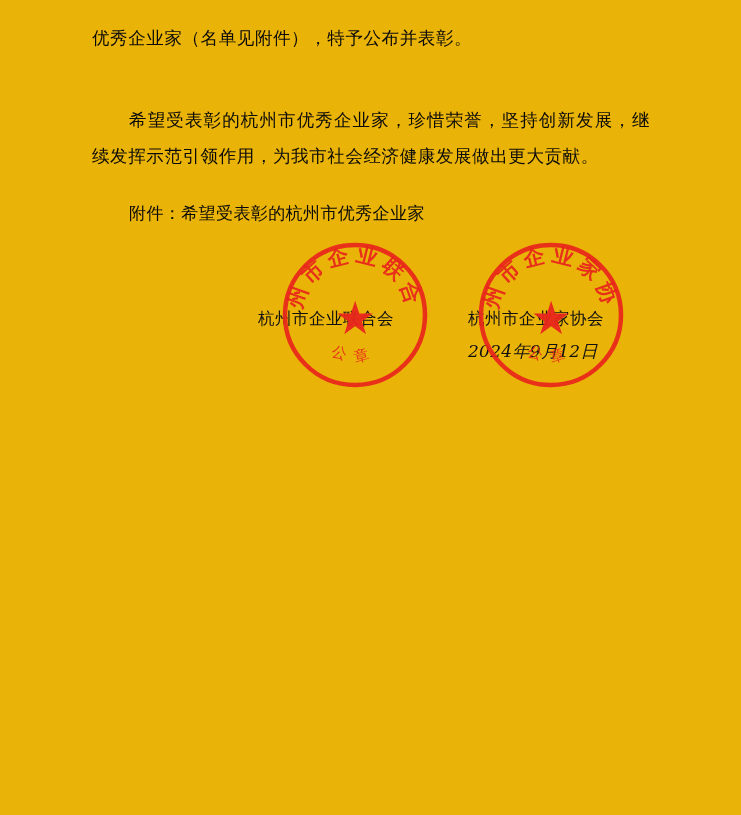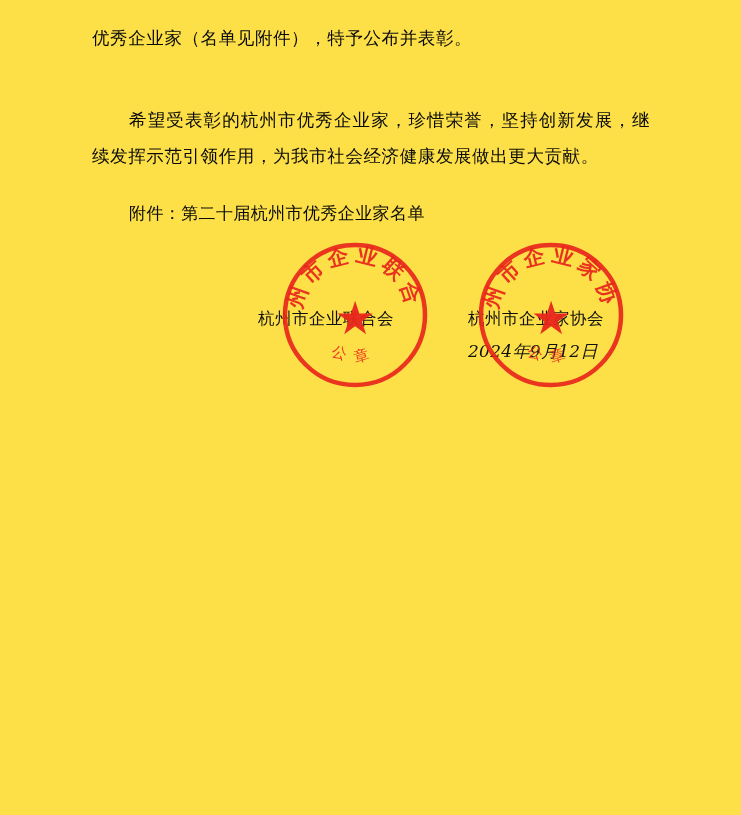--- a/index.html
+++ b/index.html
@@ -15,21 +15,21 @@
     color: #000000;
     overflow: hidden;
   }
 
   .page {
     position: absolute;
     left: 0;
     top: 0;
     width: 741px;
     height: 815px;
-    background: #fde047;
+    background: #eab308;
   }
 
   .body-text {
     position: absolute;
     left: 92px;
     top: 20px;
     width: 558px;
   }
 
   .para {
@@ -113,21 +113,21 @@
 </head>
 <body>
 
 <div class="page">
 
   <div class="body-text">
     <p class="para">优秀企业家（名单见附件），特予公布并表彰。</p>
     <p class="para indent">希望受表彰的杭州市优秀企业家，珍惜荣誉，坚持创新发展，继续发挥示范引领作用，为我市社会经济健康发展做出更大贡献。</p>
   </div>
 
-  <div class="attachment-line">附件：第二十届杭州市优秀企业家名单</div>
+  <div class="attachment-line">附件：希望受表彰的杭州市优秀企业家</div>
 
   <div class="signature-block">
 
     <div class="sign-row">
       <span class="sign-name left">杭州市企业联合会</span>
       <span class="sign-name right">杭州市企业家协会</span>
     </div>
 
     <div class="sign-date">2024年9月12日</div>
 

